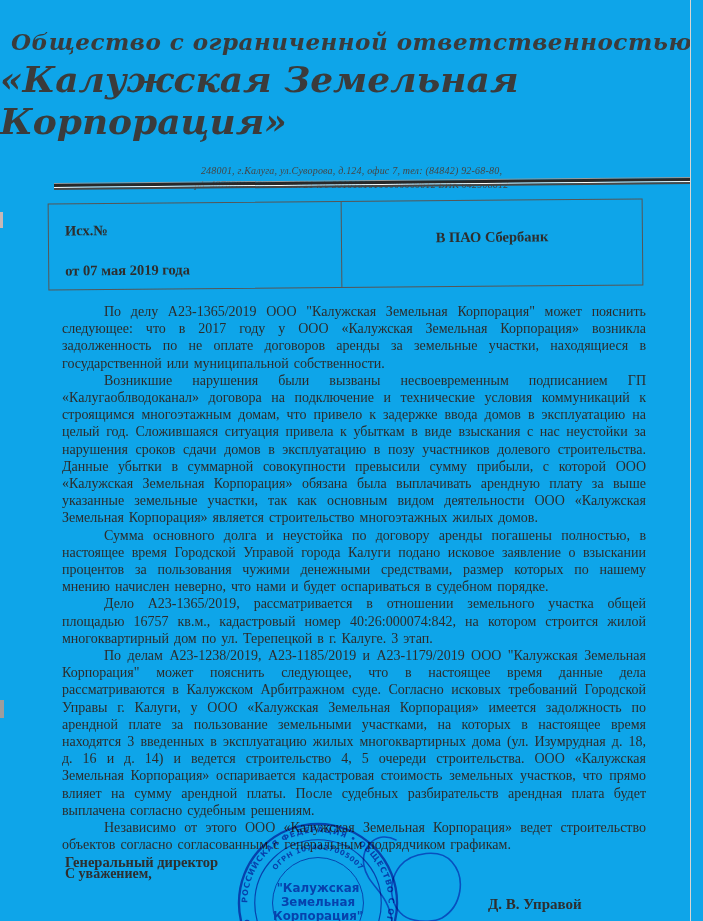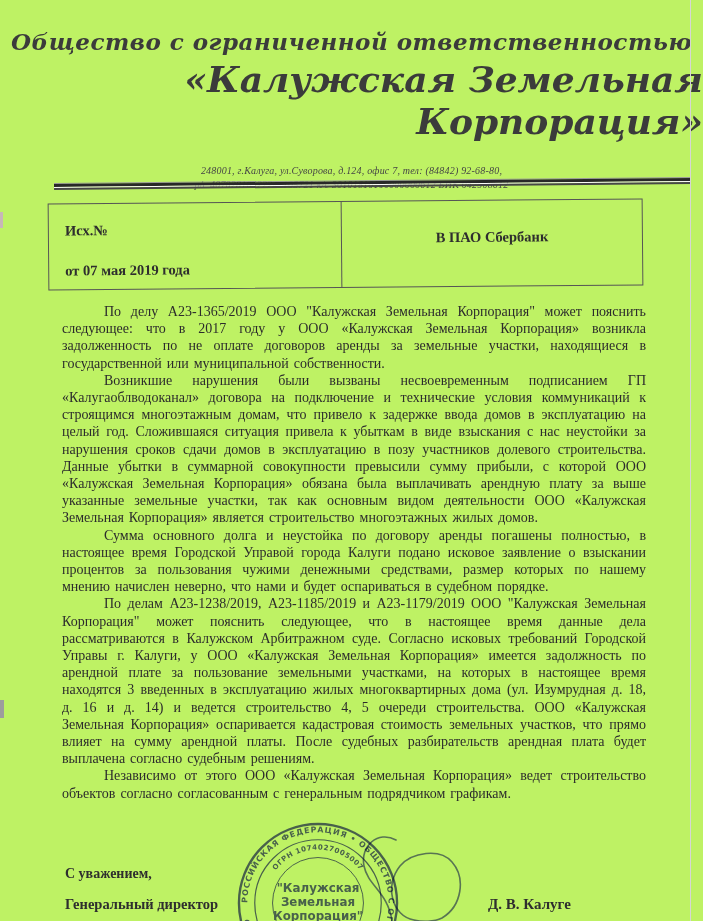--- a/index.html
+++ b/index.html
@@ -1,30 +1,30 @@
 <!DOCTYPE html>
 <html lang="ru"><head>
 <meta charset="utf-8">
 <style>
   html,body { margin:0; padding:0; }
   .page {
     position:relative; width:703px; height:921px;
-    background:#bef264; overflow:hidden;
+    background:#0ea5e9; overflow:hidden;
     font-family:"Liberation Serif", serif; color:#2e2e2e;
   }
   
   .org-type {
     position:absolute; top:28px; left:0; width:100%;
     text-align:center; font-family:"DejaVu Serif", serif;
     font-style:italic; font-weight:bold; font-size:23px; color:#3b3b3b;
     letter-spacing:0.5px;
   }
   .org-name {
     position:absolute; top:58px; left:0; width:100%;
-    text-align:right; font-family:"DejaVu Serif", serif;
+    text-align:left; font-family:"DejaVu Serif", serif;
     font-style:italic; font-weight:bold; font-size:36px; color:#3b3b3b;
   }
   .requisites {
     position:absolute; top:119px; left:0; width:100%;
     text-align:center; font-style:italic; font-size:10px;
     line-height:13.6px; color:#454545; letter-spacing:0.2px;margin-top:45px;
   }
   
   .rule { position:absolute; top:180px; left:54px; width:637px; transform:rotate(-0.55deg); }
   .rule .r1 { height:1px; background:#9a9a9a; }
@@ -49,21 +49,21 @@
   }
   
   .letter-body {
     position:absolute; left:62px; top:303px; width:584px;
     text-align:justify; font-size:14px; line-height:17.2px;
     word-spacing:1.5px; color:#2c2c2c;
   }
   .letter-body p { margin:0; text-indent:42px; }
   
   .regards  { position:absolute; left:65px;  top:866px; font-weight:bold; font-size:14px; }
-  .position { position:absolute; left:65px;  top:896px; font-weight:bold; font-size:14.5px; }
+  .position { position:absolute; left:65px;  top:854px; font-weight:bold; font-size:14.5px; }
   .signer   { position:absolute; left:488px; top:896px; font-weight:bold; font-size:15px; }
   
   .stamp { position:absolute; left:234px; top:819px; opacity:0.88; mix-blend-mode:multiply; }
   .stamp text, .stamp textPath { fill:#4b51b5; }
   .stamp .ring  { font-family:"DejaVu Sans", sans-serif; font-size:8px; letter-spacing:0.9px; font-weight:bold; }
   .stamp .arc   { font-family:"DejaVu Sans", sans-serif; font-size:7.2px; letter-spacing:0.5px; font-weight:bold; }
   .stamp .center{ font-family:"DejaVu Sans", sans-serif; font-size:12px; font-weight:bold; text-anchor:middle; }
   .signature { position:absolute; left:348px; top:828px; mix-blend-mode:multiply; }
   
   .scan-edge { position:absolute; left:690px; top:0; width:1px; height:100%; background:#d6d6d3; }
@@ -96,27 +96,28 @@
     </div>
     <div class="ref-right">
       <div class="ref-recipient">В ПАО Сбербанк</div>
     </div>
   </div>
 
   <main class="letter-body">
     <p>По делу А23-1365/2019 ООО "Калужская Земельная Корпорация" может пояснить следующее: что в 2017 году у ООО «Калужская Земельная Корпорация» возникла задолженность по не оплате договоров аренды за земельные участки, находящиеся в государственной или муниципальной собственности.</p>
     <p>Возникшие нарушения были вызваны несвоевременным подписанием ГП «Калугаоблводоканал» договора на подключение и технические условия коммуникаций к строящимся многоэтажным домам, что привело к задержке ввода домов в эксплуатацию на целый год. Сложившаяся ситуация привела к убыткам в виде взыскания с нас неустойки за нарушения сроков сдачи домов в эксплуатацию в позу участников долевого строительства. Данные убытки в суммарной совокупности превысили сумму прибыли, с которой ООО «Калужская Земельная Корпорация» обязана была выплачивать арендную плату за выше указанные земельные участки, так как основным видом деятельности ООО «Калужская Земельная Корпорация» является строительство многоэтажных жилых домов.</p>
     <p>Сумма основного долга и неустойка по договору аренды погашены полностью, в настоящее время Городской Управой города Калуги подано исковое заявление о взыскании процентов за пользования чужими денежными средствами, размер которых по нашему мнению начислен неверно, что нами и будет оспариваться в судебном порядке.</p>
+    <p>Дело А23-1365/2019, рассматривается в отношении земельного участка общей площадью 16757 кв.м., кадастровый номер 40:26:000074:842, на котором строится  жилой многоквартирный дом по ул. Терепецкой в г. Калуге. 3 этап.</p>
     <p>По делам А23-1238/2019, А23-1185/2019 и А23-1179/2019 ООО "Калужская Земельная Корпорация" может пояснить следующее, что в настоящее время данные дела рассматриваются в Калужском Арбитражном суде. Согласно исковых требований Городской Управы г. Калуги, у ООО «Калужская Земельная Корпорация» имеется задолжность по арендной плате за пользование земельными участками, на которых в настоящее время находятся 3 введенных в эксплуатацию жилых многоквартирных дома (ул. Изумрудная д. 18, д. 16 и д. 14) и ведется строительство 4, 5 очереди строительства. ООО «Калужская Земельная Корпорация» оспаривается кадастровая стоимость земельных участков, что прямо влияет на сумму арендной платы. После судебных разбирательств арендная плата будет выплачена согласно судебным решениям.</p>
     <p>Независимо от этого ООО «Калужская Земельная Корпорация» ведет строительство объектов согласно согласованным с генеральным подрядчиком графикам.</p>
   </main>
 
   <div class="regards">С уважением,</div>
   <div class="position">Генеральный директор</div>
-  <div class="signer">Д. В. Калуге</div>
+  <div class="signer">Д. В. Управой</div>
 
   <svg class="stamp" width="168" height="168" viewBox="0 0 170 170">
     <defs>
       <path id="ringPath" d="M 13.5 85 A 71.5 71.5 0 1 1 156.5 85 A 71.5 71.5 0 1 1 13.5 85"></path>
       <path id="ogrnArc" d="M 31 85 A 54 54 0 0 1 139 85"></path>
       <path id="innArc" d="M 32 85 A 53 53 0 0 0 138 85"></path>
     </defs>
     <circle cx="85" cy="85" r="80" fill="none" stroke="#4b51b5" stroke-width="2.4"></circle>
     <circle cx="85" cy="85" r="64" fill="none" stroke="#4b51b5" stroke-width="1.2"></circle>
     <circle cx="85" cy="85" r="46" fill="none" stroke="#4b51b5" stroke-width="1"></circle>

